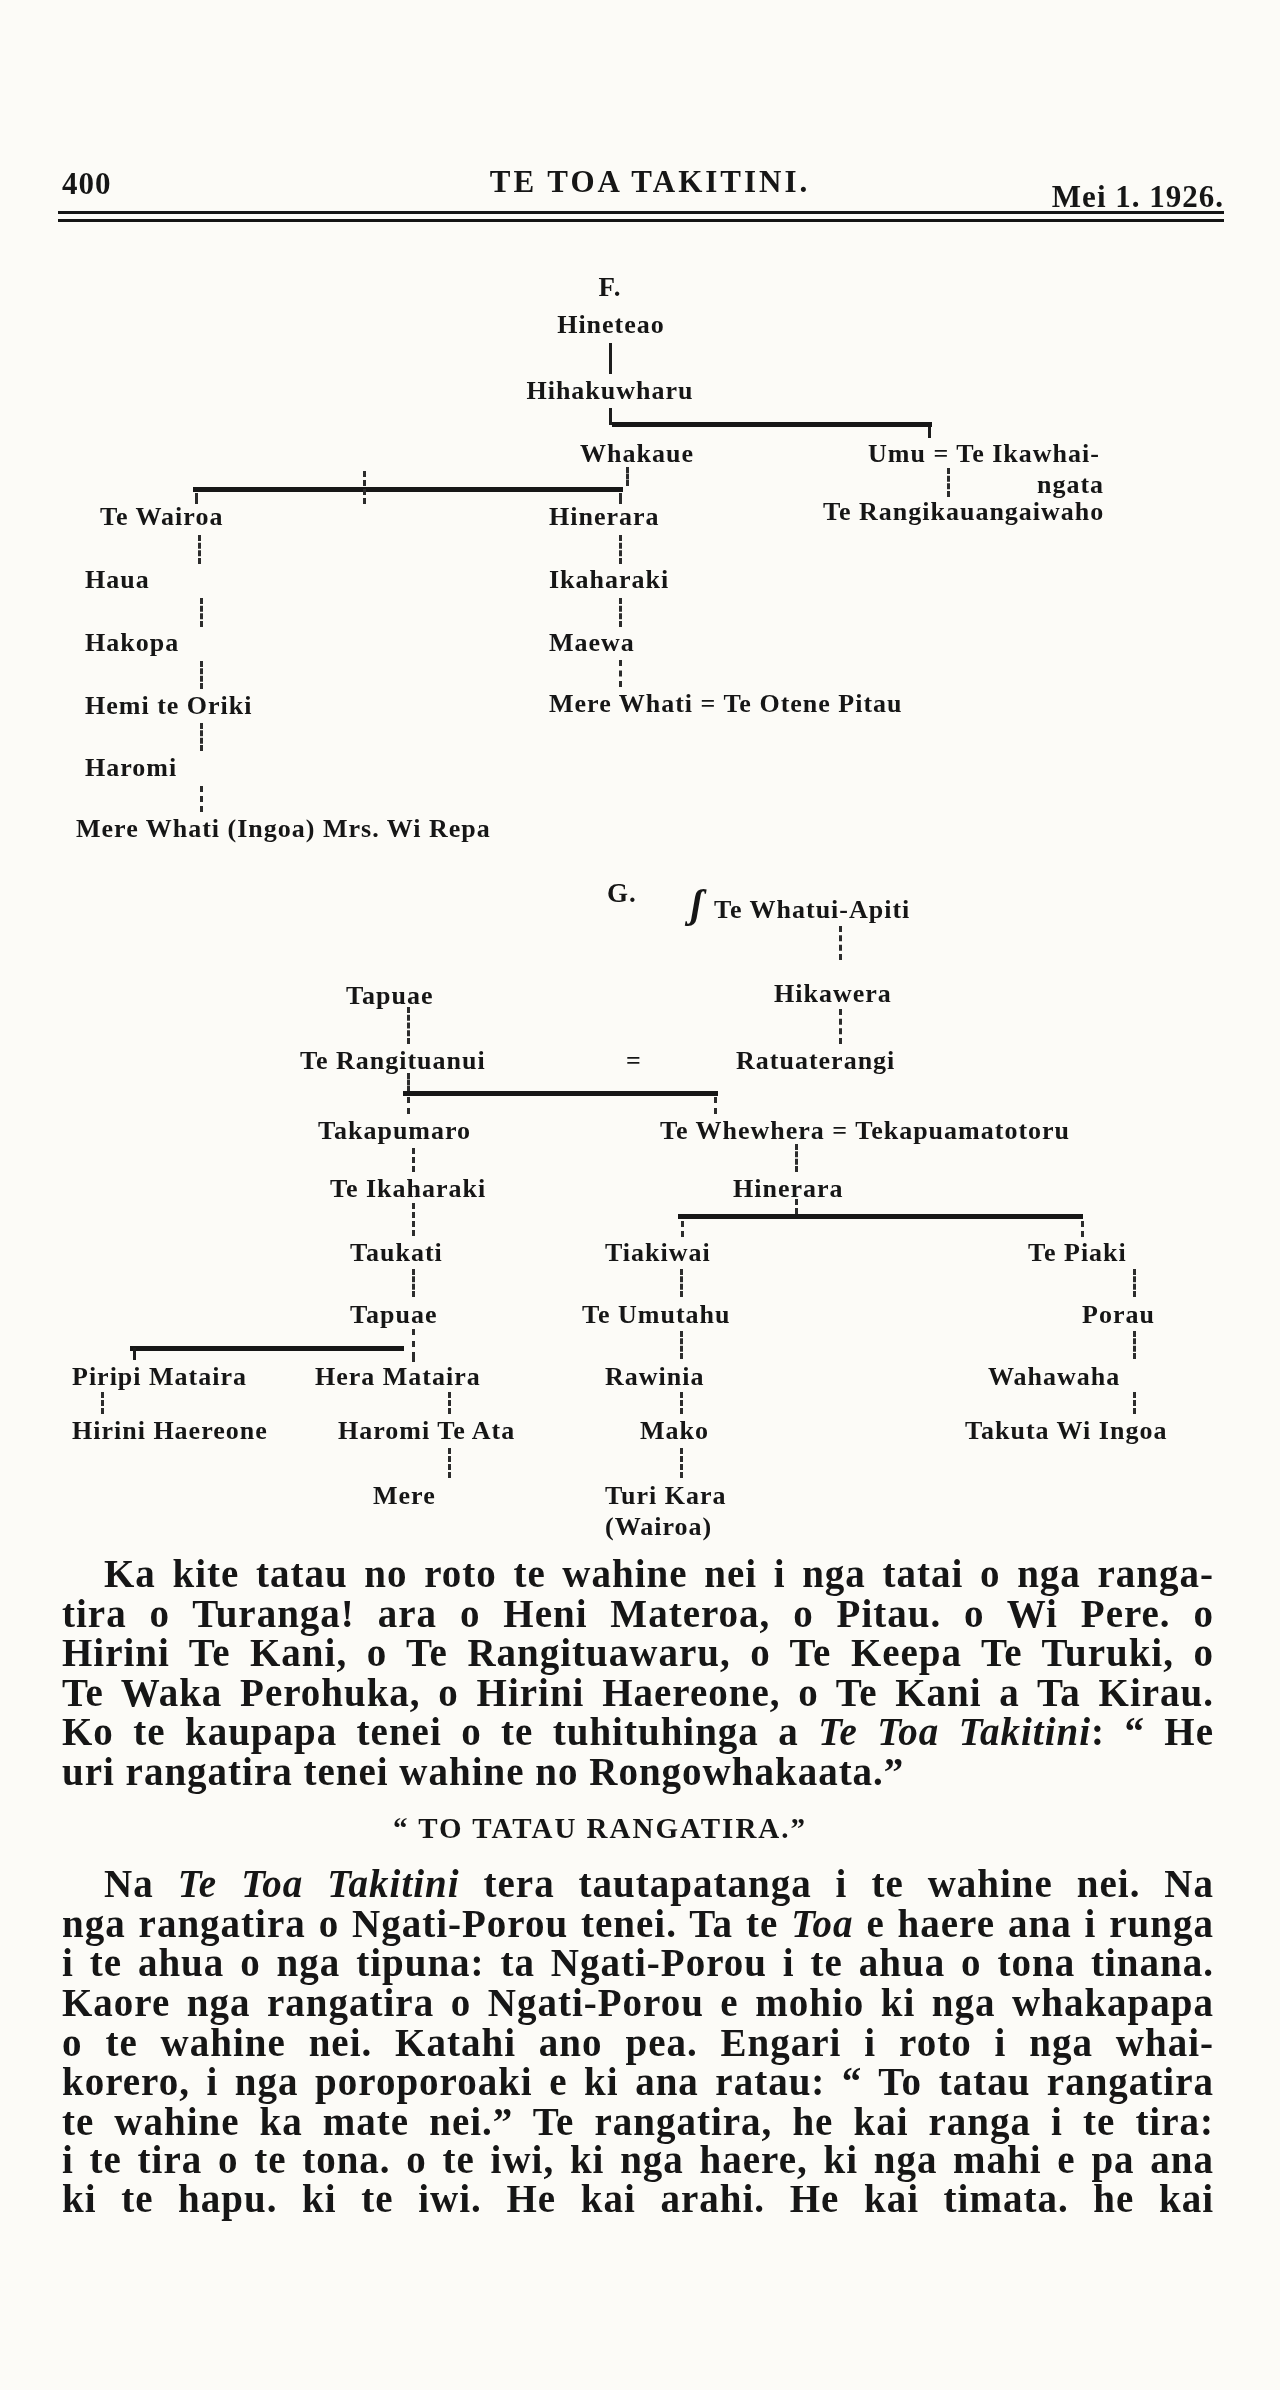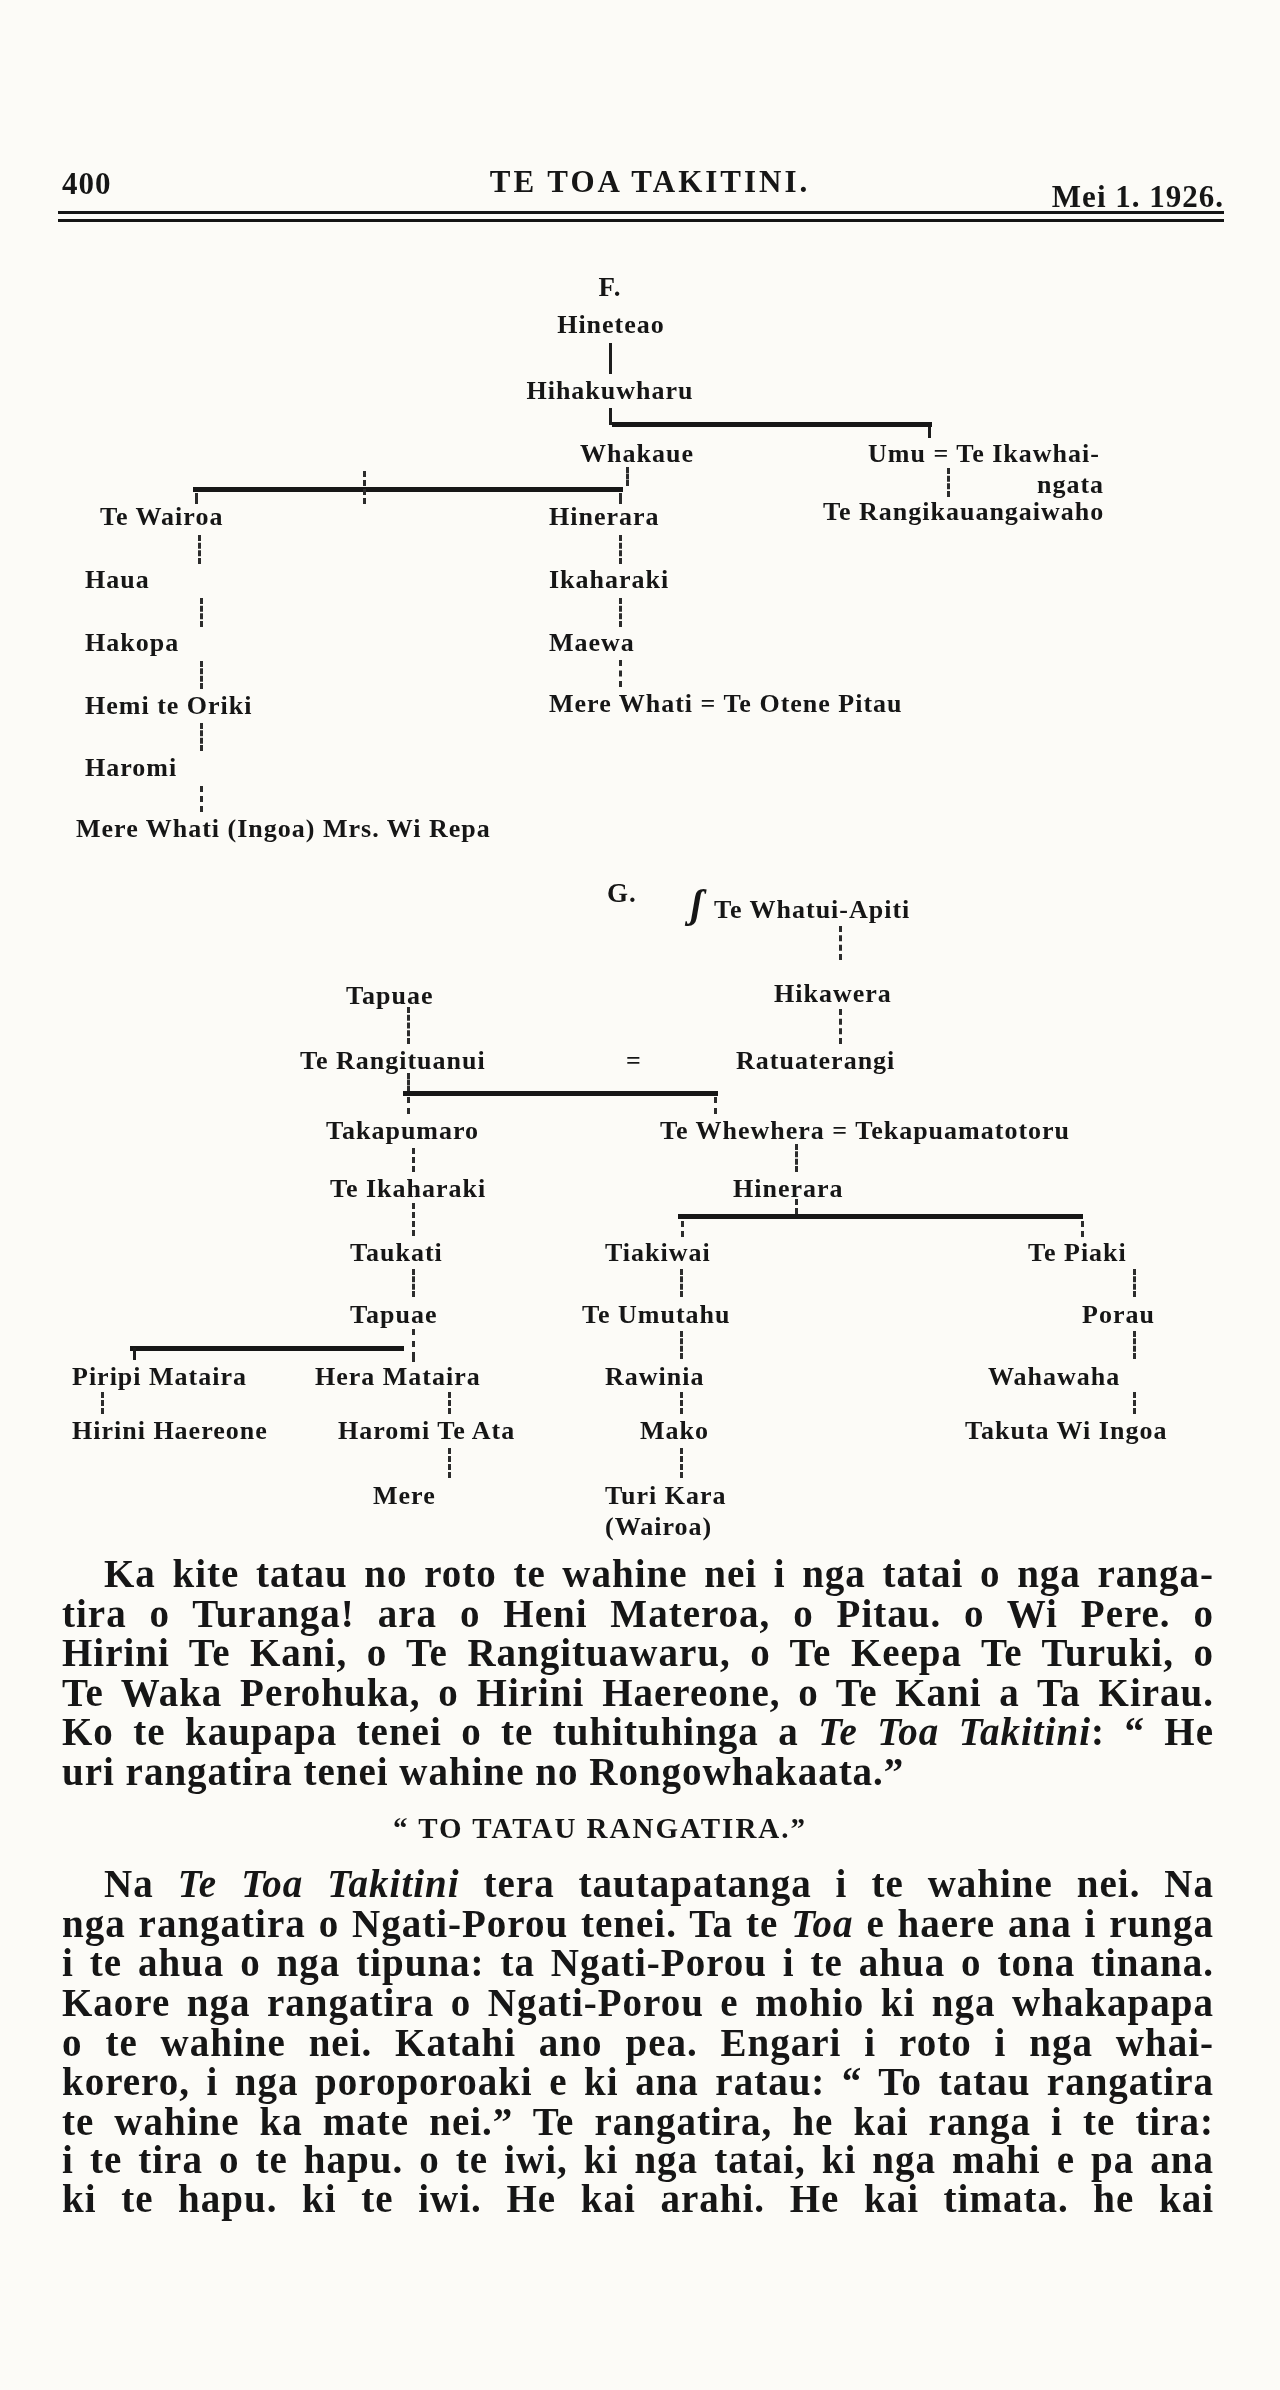--- a/index.html
+++ b/index.html
@@ -98,21 +98,21 @@
 
     <div class="tnode" style="left:300px;top:1046px">Te Rangituanui</div>
     <div class="tnode" style="left:626px;top:1046px">=</div>
     <div class="tnode" style="left:736px;top:1046px">Ratuaterangi</div>
 
     <div class="vd" style="left:407px;top:1073px;height:19px"></div>
     <div class="hl" style="left:403px;top:1091px;width:315px"></div>
     <div class="vd" style="left:714px;top:1097px;height:17px"></div>
     <div class="vd" style="left:407px;top:1097px;height:17px"></div>
 
-    <div class="tnode" style="left:326px;top:1116px">Takapumaro</div>
+    <div class="tnode" style="left:318px;top:1116px">Takapumaro</div>
     <div class="tnode" style="left:660px;top:1116px">Te Whewhera = Tekapuamatotoru</div>
 
     <div class="vd" style="left:412px;top:1148px;height:24px"></div>
     <div class="vd" style="left:795px;top:1144px;height:28px"></div>
     <div class="tnode" style="left:330px;top:1174px">Te Ikaharaki</div>
     <div class="tnode" style="left:733px;top:1174px">Hinerara</div>
 
     <div class="vd" style="left:795px;top:1199px;height:15px"></div>
     <div class="hl" style="left:678px;top:1214px;width:405px"></div>
     <div class="vd" style="left:681px;top:1221px;height:16px"></div>
@@ -171,17 +171,17 @@
 
     <div class="heading" style="top:1812px">“ TO TATAU RANGATIRA.”</div>
 
     <div class="bline j ind" style="top:1866px"><span>Na </span><i>Te Toa Takitini</i><span> tera tautapatanga i te wahine nei.  Na</span></div>
     <div class="bline j" style="top:1906px"><span>nga rangatira o Ngati-Porou tenei. Ta te </span><i>Toa</i><span> e haere ana i runga</span></div>
     <div class="bline j" style="top:1945px"><span>i te ahua o nga tipuna: ta Ngati-Porou i te ahua o tona tinana.</span></div>
     <div class="bline j" style="top:1985px"><span>Kaore nga rangatira o Ngati-Porou e mohio ki nga whakapapa</span></div>
     <div class="bline j" style="top:2025px"><span>o te wahine nei.  Katahi ano pea.  Engari i roto i nga whai-</span></div>
     <div class="bline j" style="top:2064px"><span>korero, i nga poroporoaki e ki ana ratau: “ To tatau rangatira</span></div>
     <div class="bline j" style="top:2104px"><span>te wahine ka mate nei.”  Te rangatira, he kai ranga i te tira:</span></div>
-    <div class="bline j" style="top:2142px"><span>i te tira o te hapu. o te iwi, ki nga tatai, ki nga mahi e pa ana</span></div>
+    <div class="bline j" style="top:2142px"><span>i te tira o te tona. o te iwi, ki nga haere, ki nga mahi e pa ana</span></div>
     <div class="bline j" style="top:2181px"><span>ki te hapu. ki te iwi.  He kai arahi.  He kai timata. he kai</span></div>
   </div>
 
 </div>
 
 </body></html>

